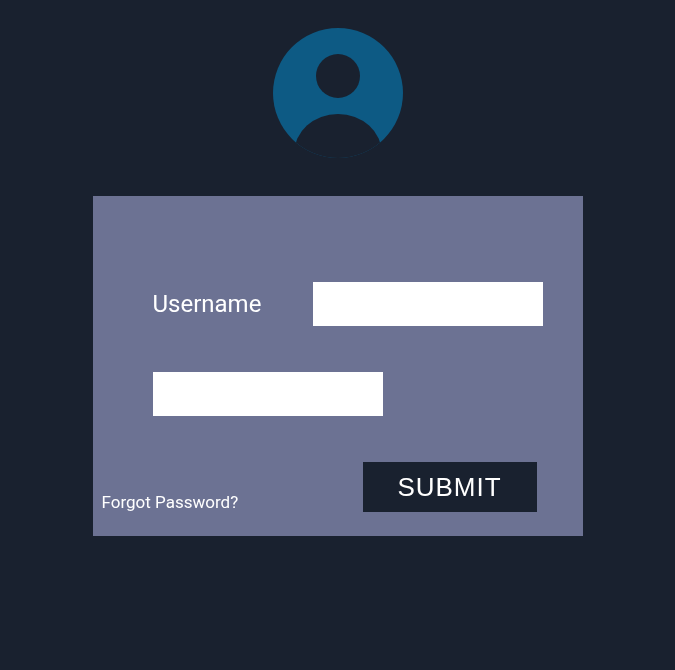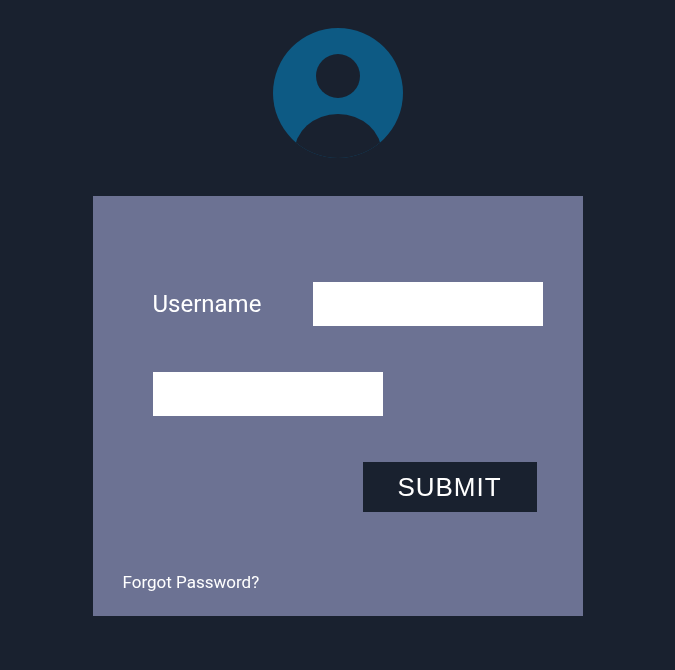--- a/index.html
+++ b/index.html
@@ -41,21 +41,21 @@
       position: absolute;
       bottom: -22px;
       width: 88px;
       height: 66px;
       border-radius: 50% 50% 0 0 / 60% 60% 0 0;
       background: #19212f;
     }
     .panel {
       margin-top: 38px;
       width: 490px;
-      height: 420px;
+      height: 340px;
       background: #6c7293;
       position: relative;
       padding-top: 86px;
     }
     .row {
       display: flex;
       align-items: center;
       margin-bottom: 46px;
       padding-left: 60px;
     }
@@ -87,21 +87,21 @@
       font-size: 26px;
       letter-spacing: 1px;
       cursor: pointer;
       display: flex;
       align-items: center;
       justify-content: center;
       text-align: center;
     }
     .forgot {
       position: absolute;
-      left: 30px;
+      left: 9px;
       bottom: 24px;
       color: #ffffff;
       font-size: 17px;
       cursor: pointer;
     }
   </style>
 </head>
 <body>
 
 <div class="avatar-wrap">

